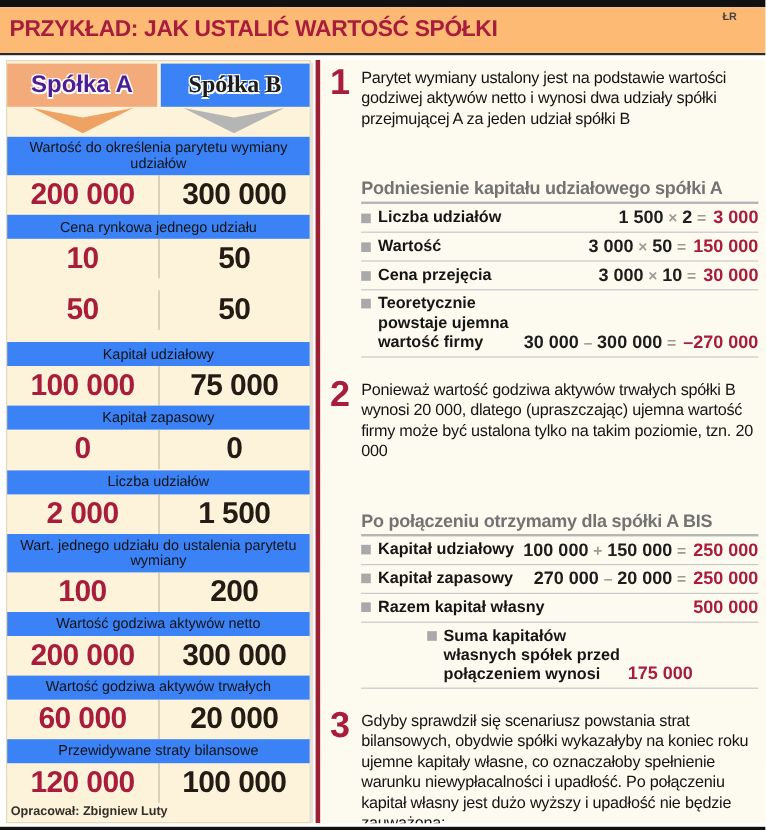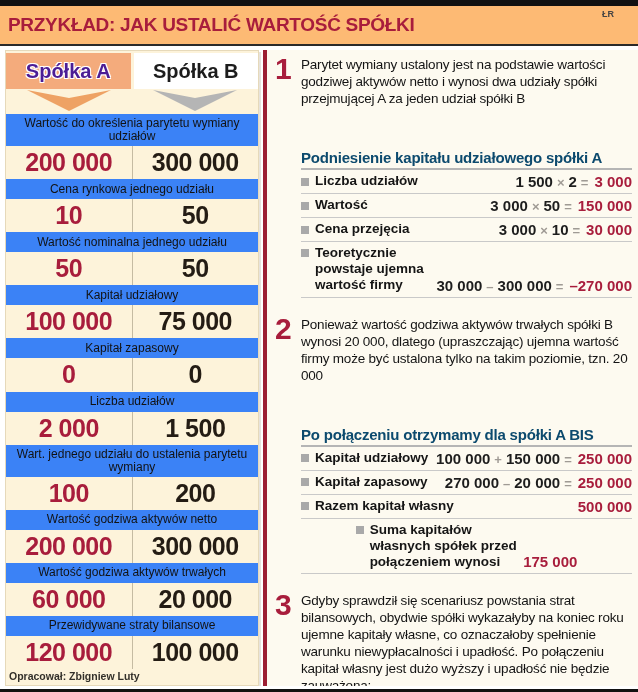--- a/index.html
+++ b/index.html
@@ -41,22 +41,23 @@
   .company-headers{display:flex;gap:3px;margin-top:2px;}
   .company-header{
     flex:1;height:36px;display:flex;align-items:center;justify-content:center;
     font-size:20px;font-weight:bold;
   }
   .company-a{
     background:#f4ab7c;color:#4c1d95;
     text-shadow:-1px -1px 0 #fff,1px -1px 0 #fff,-1px 1px 0 #fff,1px 1px 0 #fff;
   }
   .company-b{
-    background:#ffffff;color:#1c1c1c;
+    background:#3b82f6;color:#1c1c1c;
     text-shadow:-1px -1px 0 #fff,1px -1px 0 #fff,-1px 1px 0 #fff,1px 1px 0 #fff;
+    font-family:Liberation Serif, serif;
   }
   .arrow-row{display:flex;height:22px;margin:1px 0 2px 0;}
   .arrow-cell{flex:1;display:flex;justify-content:center;}
   .arrow{
     width:84px;height:21px;
     clip-path:polygon(0 0,50% 38%,100% 0,50% 100%);
   }
   .arrow-a{background:#eea264;}
   .arrow-b{background:#b5b5b5;}
 
@@ -94,21 +95,21 @@
   .secnum{
     width:26px;min-width:26px;
     font-size:30px;font-weight:bold;color:#a81d3c;line-height:.85;
   }
   .secbody{flex:1;}
   .sectext{
     font-size:13.5px;font-weight:normal;color:#141414;
     line-height:1.26;margin:0 0 7px 0;letter-spacing:-0.2px;
   }
   .subheader{
-    font-size:15px;font-weight:bold;color:#0c4a6e;letter-spacing:-0.2px;
+    font-size:15px;font-weight:bold;color:#737373;letter-spacing:-0.2px;
     padding-bottom:2px;border-bottom:2px solid #b5b5b5;margin-top:42px;
   }
   .ttable{width:100%;}
   .ttable.topline{border-top:2px solid #b5b5b5;}
   .trow{
     display:flex;justify-content:space-between;align-items:center;
     border-bottom:1px solid #c9c9c9;
     padding:3px 0;
   }
   .trow.two{align-items:flex-end;justify-content:center;}
@@ -166,21 +167,20 @@
       </div>
     </div>
     <div class="lrow">
       <div class="lband">Cena rynkowa jednego udziału</div>
       <div class="lvalues">
         <div class="lval a">10</div>
         <div class="lval b">50</div>
       </div>
     </div>
     <div class="lrow">
-      <div class="lband">Wartość nominalna jednego udziału</div>
       <div class="lvalues">
         <div class="lval a">50</div>
         <div class="lval b">50</div>
       </div>
     </div>
     <div class="lrow">
       <div class="lband">Kapitał udziałowy</div>
       <div class="lvalues">
         <div class="lval a">100 000</div>
         <div class="lval b">75 000</div>

